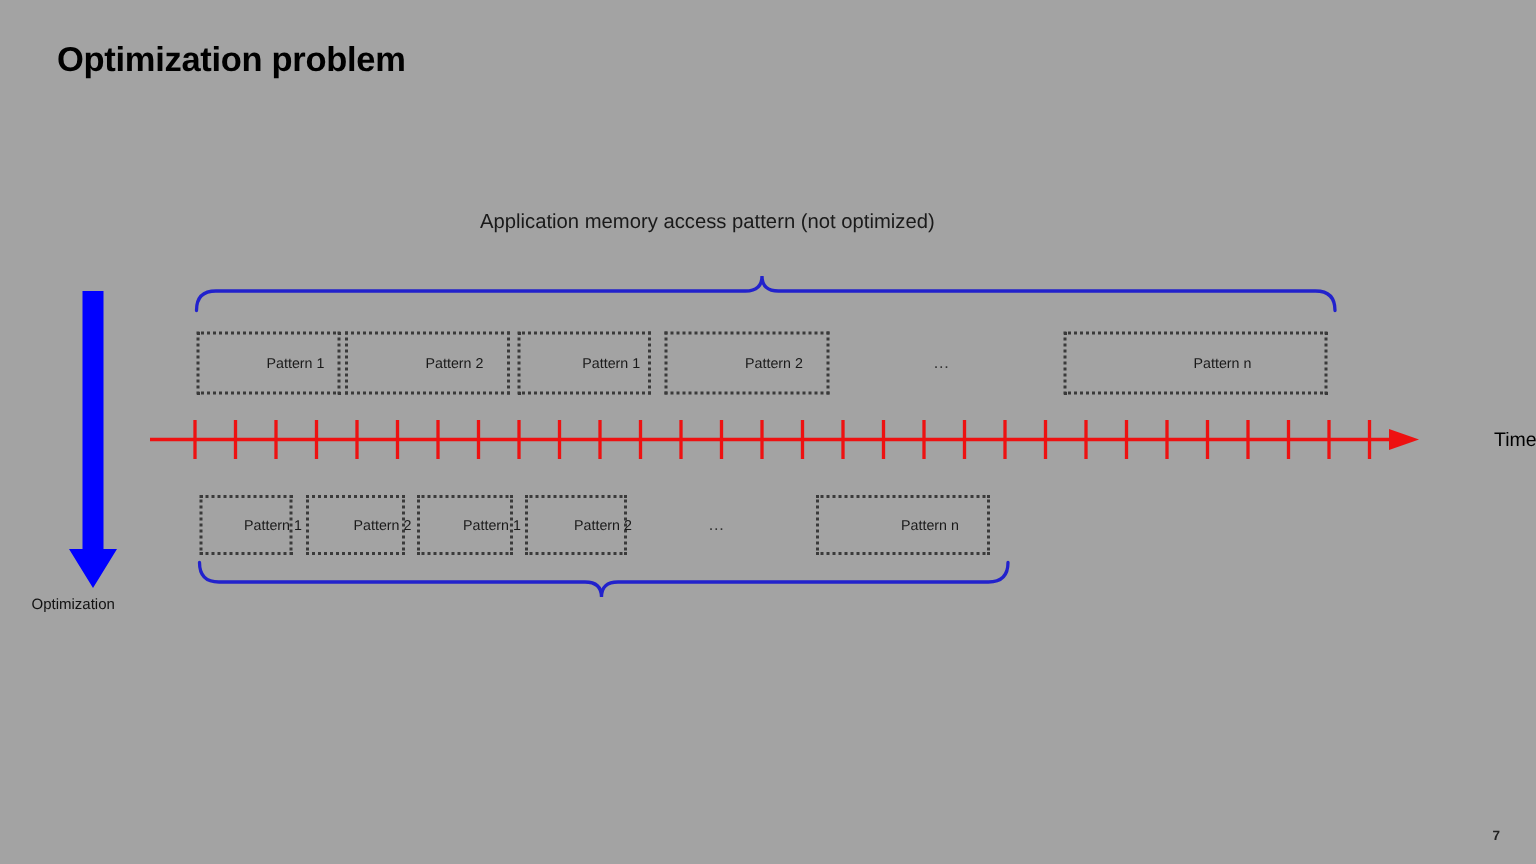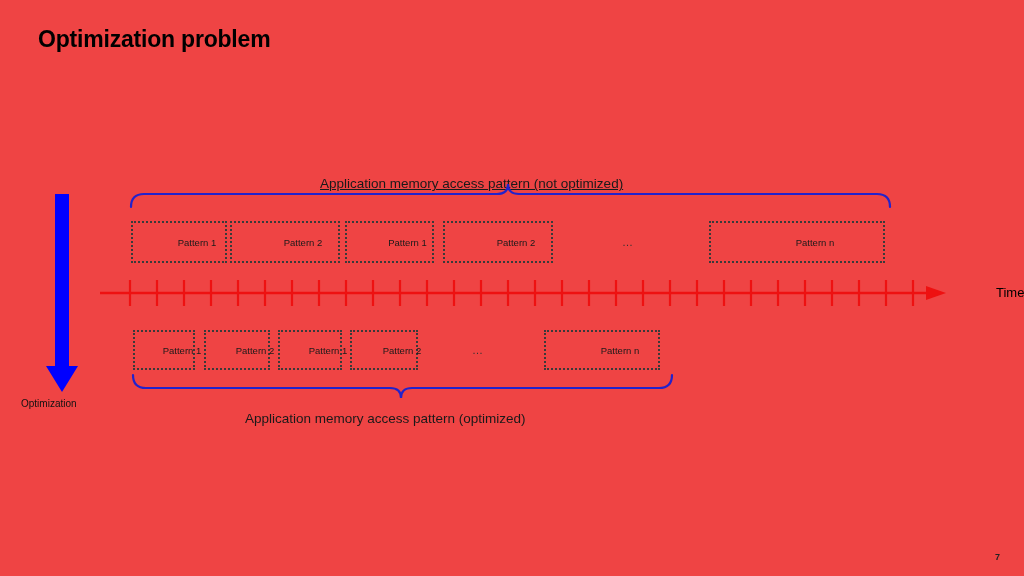--- a/index.html
+++ b/index.html
@@ -8,21 +8,21 @@
     background: #ffffff;
   }
   body {
     font-family: "Liberation Sans", sans-serif;
     color: #000000;
   }
   #slide {
     position: relative;
     width: 1024px;
     height: 576px;
-    background: #ef4444;
+    background: #a3a3a3;
     overflow: hidden;
   }
 
   
   .slide-title {
     position: absolute;
     left: 38px;
     top: 26px;
     font-size: 23px;
     font-weight: bold;
@@ -43,22 +43,21 @@
 
   
   .caption {
     position: absolute;
     font-size: 13.5px;
     color: #1a1a1a;
     white-space: nowrap;
   }
   .caption-top {
     left: 320px;
-    top: 176px;
-    text-decoration: underline;
+    top: 140px;
   }
   .caption-bottom {
     left: 245px;
     top: 411px;
   }
 
   
   .pattern-box {
     position: absolute;
     border: 2px dotted #3a3a3a;
@@ -212,17 +211,16 @@
     <div class="ellipsis" style="left:472px;top:344px;">…</div>
     <div class="pattern-box" style="left:544px;width:116px;">
       <span>Pattern n</span>
     </div>
   </div>
 
   <svg class="brace-svg brace-bottom" width="1024" height="30" viewBox="0 0 1024 30">
     <path d="M 133 3 Q 133 16 146 16 L 390 16 Q 401 16 401 26 Q 401 16 412 16 L 659 16 Q 672 16 672 3" fill="none" stroke="#2222cc" stroke-width="2.2" stroke-linecap="round"></path>
   </svg>
 
-  <div class="caption caption-bottom">Application memory access pattern (optimized)</div>
 
   <div class="page-number">7</div>
 
 </div>
 
 </body></html>

